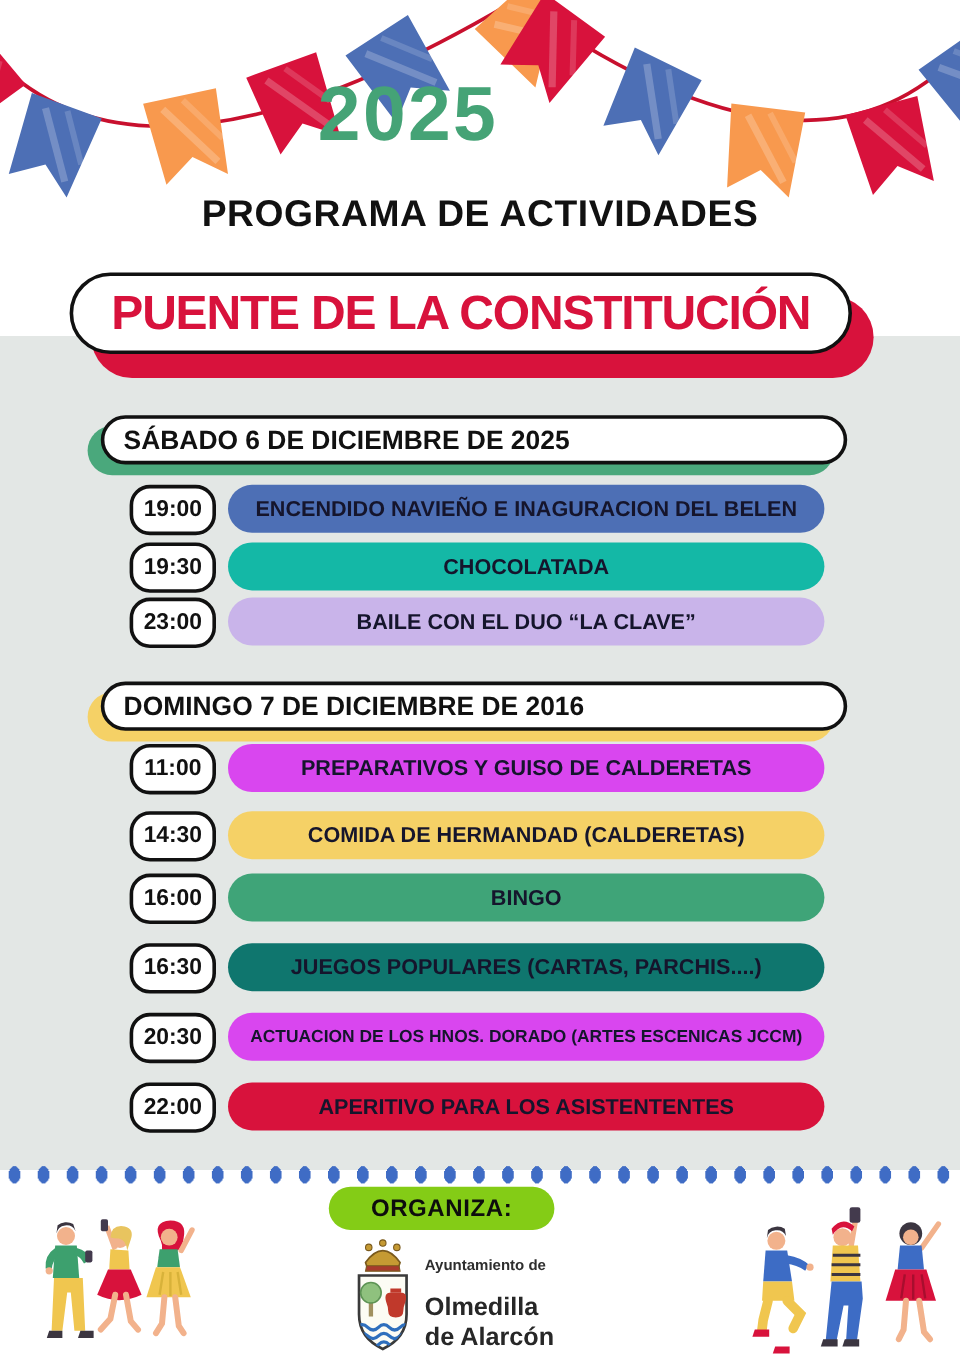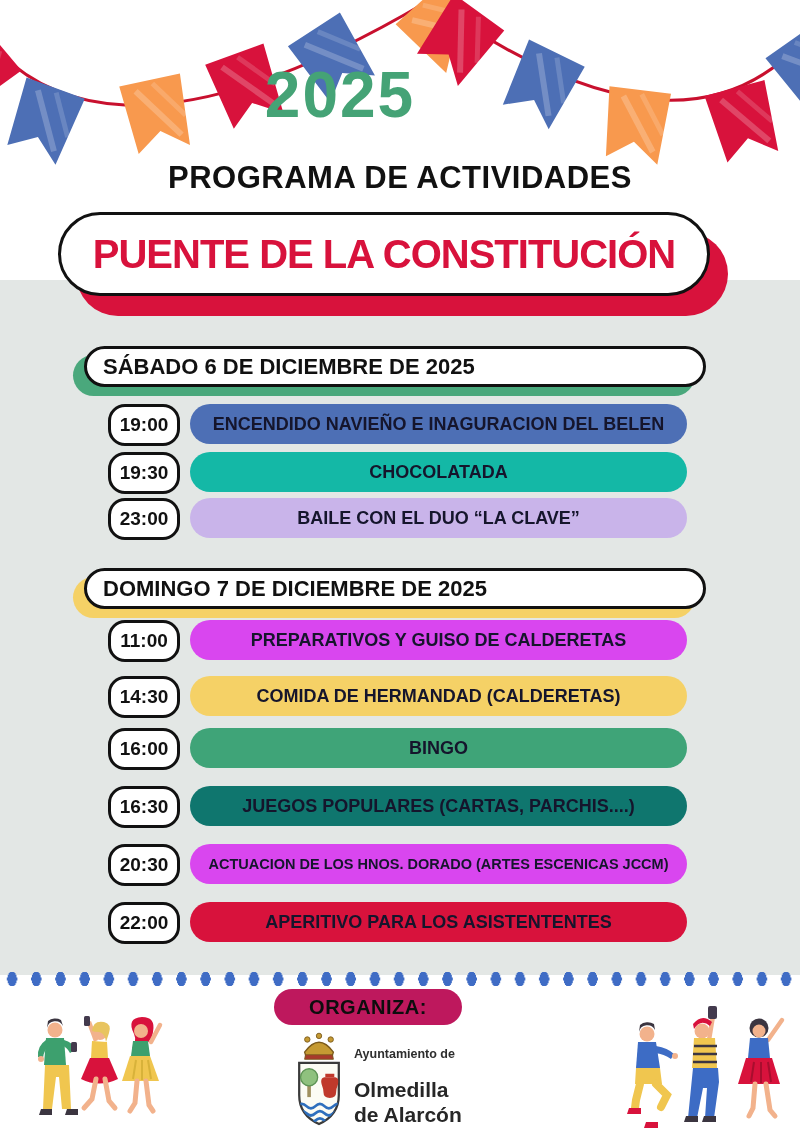--- a/index.html
+++ b/index.html
@@ -4,21 +4,21 @@
 <style>
   html,body{margin:0;padding:0;}
   body{font-family:"Liberation Sans","DejaVu Sans",sans-serif;background:#888;}
   .poster{position:relative;width:800px;height:1132px;background:#ffffff;overflow:hidden;margin:0 auto;}
   .gray-band{position:absolute;left:0;top:280px;width:800px;height:695px;background:#e3e7e5;}
   .bunting{position:absolute;left:0;top:0;width:800px;height:210px;}
   .year{position:absolute;left:0;top:58px;width:680px;text-align:center;
         font-size:64px;font-weight:bold;letter-spacing:2px;color:#45a376;}
   .subtitle{position:absolute;left:0;top:160px;width:800px;text-align:center;
         font-size:31px;font-weight:bold;letter-spacing:.5px;color:#111111;}
-  .banner{position:absolute;left:58px;top:212px;width:652px;height:84px;}
+  .banner{position:absolute;left:58px;top:227px;width:652px;height:68px;}
   .banner .shadow{position:absolute;left:18px;top:20px;width:100%;height:100%;
         border-radius:44px;background:#d8123c;}
   .banner .face{position:absolute;left:0;top:0;width:100%;height:100%;background:#ffffff;
         border:3px solid #111;border-radius:44px;box-sizing:border-box;
         display:flex;align-items:center;justify-content:center;}
   .banner .face span{font-size:40px;font-weight:bold;letter-spacing:-1px;color:#d8123c;}
   .section-header{position:absolute;left:84px;width:622px;height:41px;}
   .section-header .shadow{position:absolute;left:-11px;top:9px;width:100%;height:100%;border-radius:23px;}
   .section-header .face{position:absolute;left:0;top:0;width:100%;height:100%;background:#fff;
         border:3px solid #111;border-radius:23px;box-sizing:border-box;
@@ -98,21 +98,21 @@
 
   <div class="time-badge" style="top:452px">19:30</div>
   <div class="event-pill" style="top: 452px; background: #14b8a6;">CHOCOLATADA</div>
 
   <div class="time-badge" style="top:498px">23:00</div>
   <div class="event-pill" style="top: 498px; background: rgb(201, 180, 234);">BAILE CON EL DUO “LA CLAVE”</div>
 
   <div class="section-header" style="top:568px">
     <div class="shadow" style="background: rgb(245, 209, 102);"></div>
     <div class="face">
-      <span>DOMINGO 7 DE DICIEMBRE DE 2025</span>
+      <span>DOMINGO 7 DE DICIEMBRE DE 2016</span>
     </div>
   </div>
 
   <div class="time-badge" style="top:620px">11:00</div>
   <div class="event-pill" style="top: 620px; background: #d946ef;">PREPARATIVOS Y GUISO DE CALDERETAS</div>
 
   <div class="time-badge" style="top:676px">14:30</div>
   <div class="event-pill" style="top: 676px; background: rgb(245, 209, 102);">COMIDA DE HERMANDAD (CALDERETAS)</div>
 
   <div class="time-badge" style="top:728px">16:00</div>
@@ -122,21 +122,21 @@
   <div class="event-pill" style="top: 786px; background: #0f766e;">JUEGOS POPULARES (CARTAS, PARCHIS....)</div>
 
   <div class="time-badge" style="top:844px">20:30</div>
   <div class="event-pill small" style="top: 844px; background: #d946ef;">ACTUACION DE LOS HNOS. DORADO (ARTES ESCENICAS JCCM)</div>
 
   <div class="time-badge" style="top:902px">22:00</div>
   <div class="event-pill" style="top: 902px; background: rgb(216, 18, 60);">APERITIVO PARA LOS ASISTENTENTES</div>
 
   <div class="dots"></div>
 
-  <div class="organiza" style="background: #be185d; text-align: center;">ORGANIZA:</div>
+  <div class="organiza" style="background: #84cc16; text-align: center;">ORGANIZA:</div>
 
   <svg class="crest" viewBox="0 0 60 110" xmlns="http://www.w3.org/2000/svg">
     <circle cx="17" cy="10" r="3" fill="#c59a33" stroke="#7a5a1d" stroke-width="1"></circle>
     <circle cx="30" cy="6" r="3" fill="#c59a33" stroke="#7a5a1d" stroke-width="1"></circle>
     <circle cx="43" cy="10" r="3" fill="#c59a33" stroke="#7a5a1d" stroke-width="1"></circle>
     <path d="M14 24 q16 -22 32 0 l-2 6 h-28 z" fill="#c59a33" stroke="#7a5a1d" stroke-width="1.5"></path>
     <path d="M15 27 h30 l1 5 h-32 z" fill="#a83a2c" stroke="#7a5a1d" stroke-width="1"></path>
     <defs>
       <clipPath id="shieldclip">
         <path d="M8 36 h44 v36 q0 22 -22 32 q-22 -10 -22 -32 z"></path>

